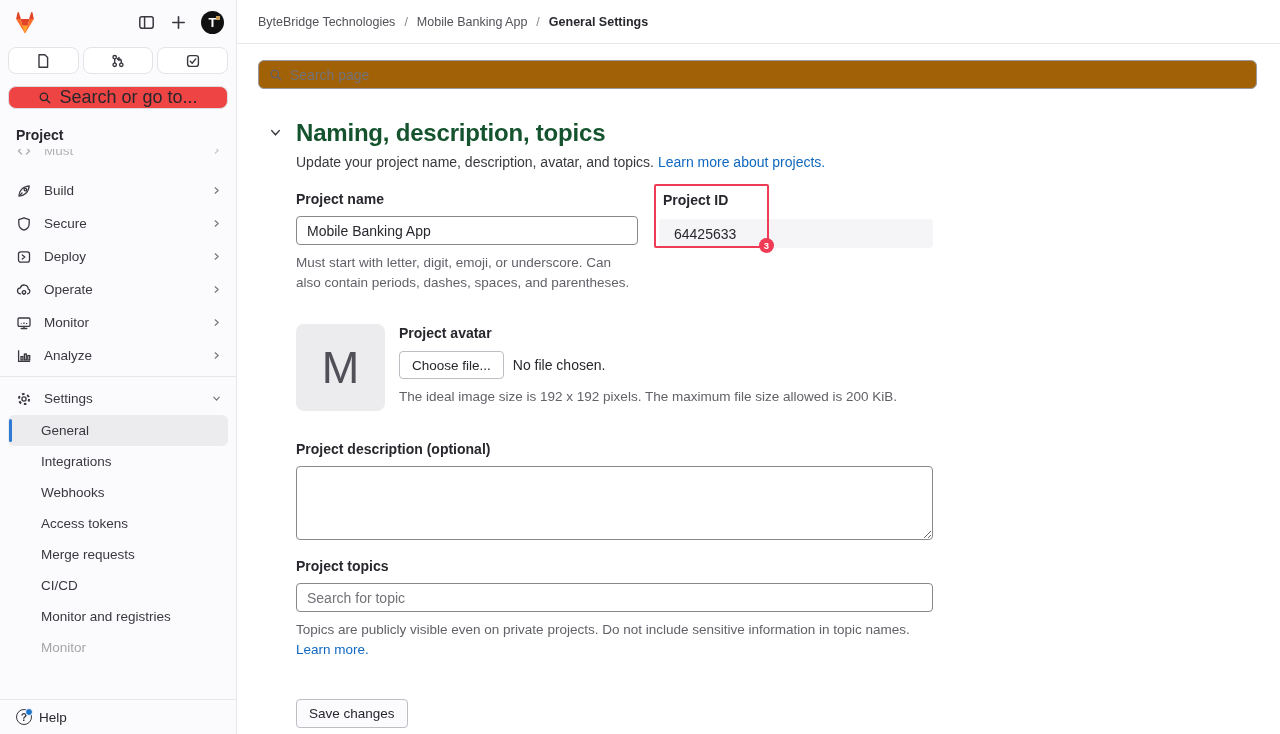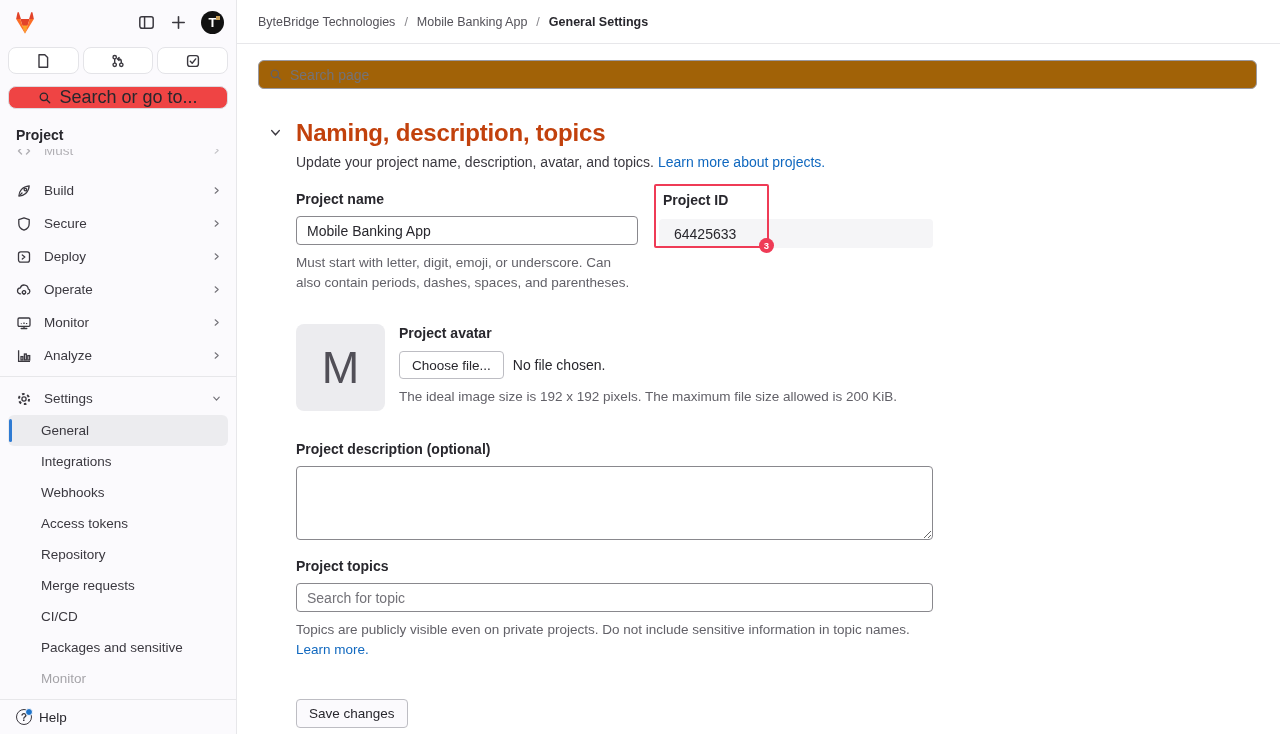--- a/index.html
+++ b/index.html
@@ -47,21 +47,21 @@
   .crumbs .current { color:#28272d; font-weight:700; }
   .content { padding:0 23px 0 21px; }
   .page-search { margin-top:16px; height:29px; width:999px; border:1px solid #9a99a1; border-radius:6px;
     display:flex; align-items:center; padding:0 10px; gap:7px; background:#a16207; }
   .page-search svg { color:#626168; flex:none; }
   .page-search input { border:none; outline:none; flex:1; font-size:14px; font-family:inherit; color:#28272d; background:transparent; }
   .page-search input::placeholder { color:#737278; }
 
   .section-head { display:flex; align-items:center; margin-top:30px; }
   .collapse-btn { width:16px; height:16px; margin-left:10px; color:#3a383f; cursor:pointer; flex:none; }
-  .section-title { font-size:24px; font-weight:700; color:#c2410c; margin-left:12px; letter-spacing:-.2px; }
+  .section-title { font-size:24px; font-weight:700; color:#14532d; margin-left:12px; letter-spacing:-.2px; }
   .section-sub { margin-left:38px; margin-top:7px; font-size:14px; color:#3a383f; }
   a.link { color:#1068bf; text-decoration:none; cursor:pointer; }
 
   .form-col { margin-left:38px; width:637px; }
   .form-row { display:flex; margin-top:21px; }
   .col-name { width:342px; }
   .col-id { width:278px; margin-left:17px; position:relative; }
   .field-label { font-size:14px; font-weight:700; color:#28272d; }
   .text-input { margin-top:9px; width:100%; height:29px; border:1px solid #89888d; border-radius:4px;
     padding:0 10px; font-size:14px; font-family:inherit; color:#28272d; outline:none; background:#fff; }
@@ -344,30 +344,27 @@
     <div class="sub-item">
         <span>Integrations</span>
       </div>
     <div class="sub-item">
         <span>Webhooks</span>
       </div>
     <div class="sub-item">
         <span>Access tokens</span>
       </div>
     <div class="sub-item">
-        <span>Repository</span>
-      </div>
-    <div class="sub-item">
         <span>Merge requests</span>
       </div>
     <div class="sub-item">
         <span>CI/CD</span>
       </div>
     <div class="sub-item">
-        <span>Packages and sensitive</span>
+        <span>Monitor and registries</span>
       </div>
     <div class="sub-item faded">
         <span>Monitor</span>
       </div>
   </div>
 
   <div class="sb-footer">
     <span class="help-q">?</span>
     <span class="lbl">Help</span>
   </div>

